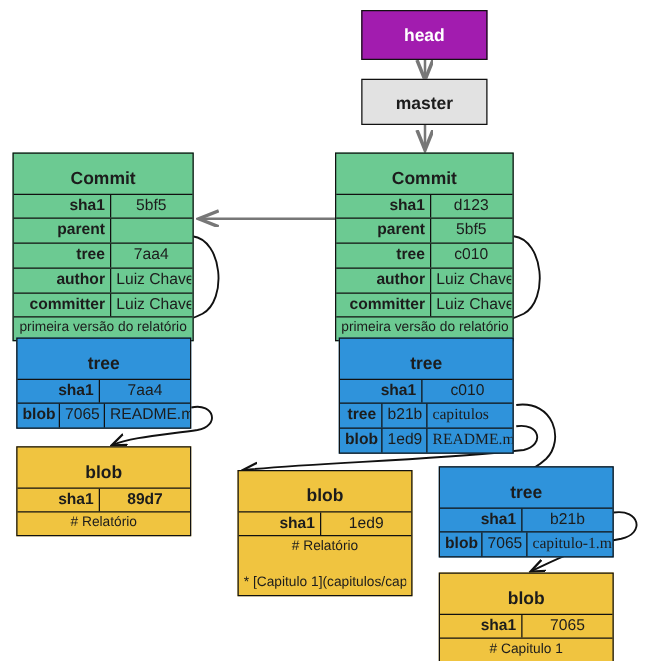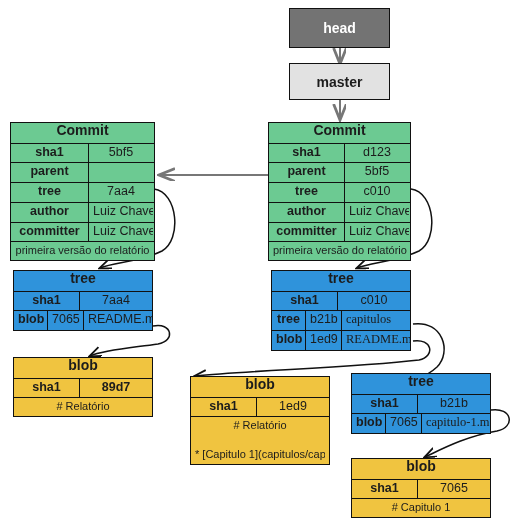--- a/index.html
+++ b/index.html
@@ -30,21 +30,21 @@
     box-sizing: border-box;
     border: 1.4px solid #111111;
     background: #ffffff;
     z-index: 3;
   }
   .title {
     text-align: center;
     font-weight: bold;
     font-size: 14px;
     color: #1c1c1c;
-    padding: 0 0 5px 0;
+    padding: 12px 0 5px 0;
     line-height: 1.05;
   }
   .ref-box {
     display: flex;
     align-items: center;
     justify-content: center;
     font-weight: bold;
     font-size: 14px;
     color: #1c1c1c;
   }
@@ -56,21 +56,21 @@
     box-sizing: border-box;
     font-size: 12.5px;
     color: #1c1c1c;
     padding: 2px 4px 3px 4px;
     line-height: 1.1;
     overflow: hidden;
     white-space: nowrap;
   }
   .cell.k {
     font-weight: bold;
-    text-align: center;
+    text-align: right;
     border-right: 1.4px solid #111111;
   }
   .cell.v {
     text-align: center;
   }
   .cell.v.left {
     text-align: left;
     font-family: Liberation Serif, serif;
   }
   .cell.full {
@@ -80,21 +80,21 @@
   }
   .cell.msg {
     text-align: center;
     font-size: 11px;
     width: 100%;
   }
   
   .green { background: #6cca92; }
   .blue  { background: #2f93db; }
   .amber { background: #f0c440; }
-  .red   { background: #737373; justify-content: center; }
+  .red   { background: #a21caf; justify-content: center; }
   .grey  { background: #e2e2e2; text-align: right; }
   .red .ref-label { color: #ffffff; }
 </style>
 </head>
 <body>
 
 <div id="canvas">
 
   <svg id="wires" viewBox="0 0 526 529" xmlns="http://www.w3.org/2000/svg">
     <defs>

